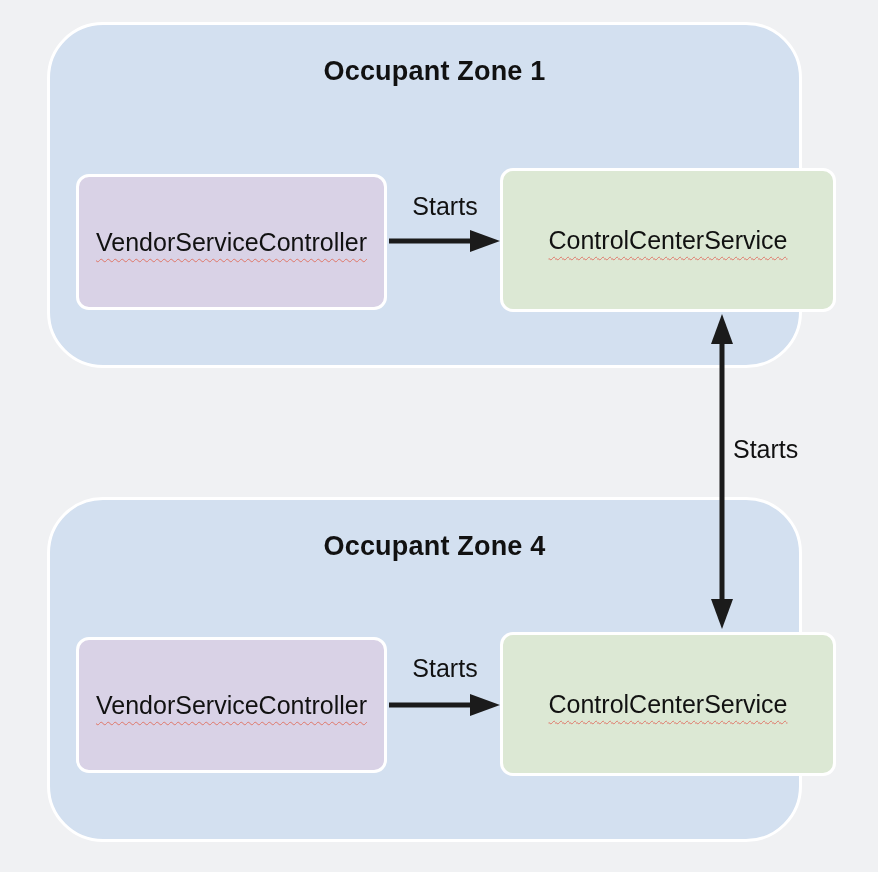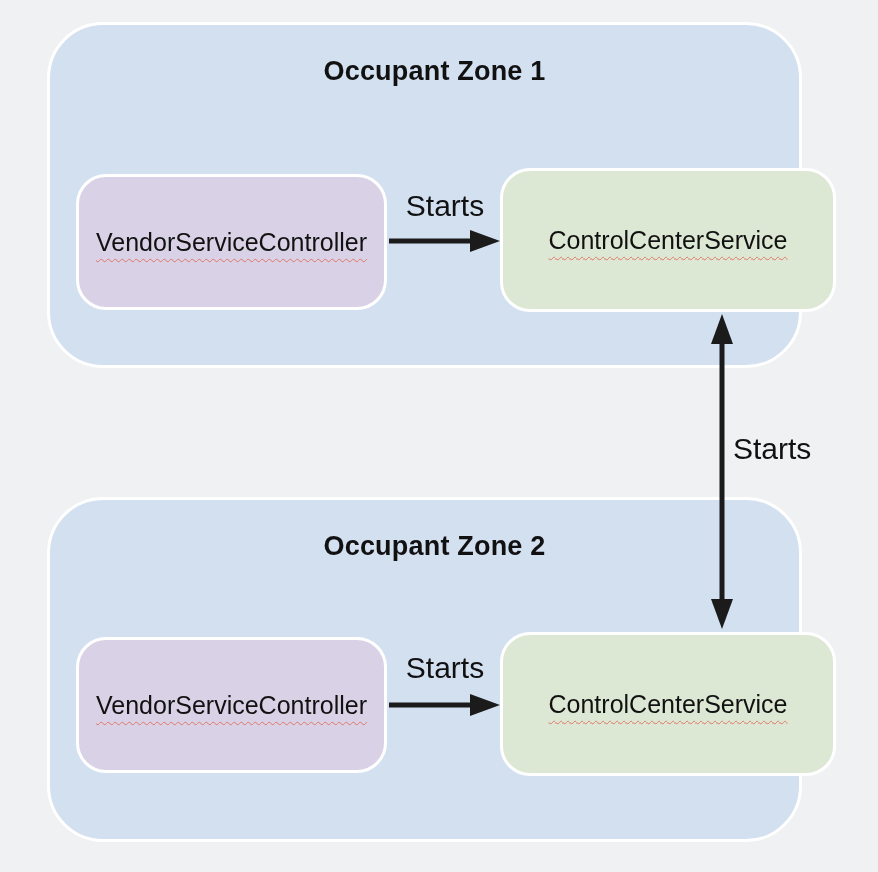--- a/index.html
+++ b/index.html
@@ -44,21 +44,21 @@
     font-size:27px;
     line-height:32px;
     font-weight:700;
     color:var(--text);
     letter-spacing:0.2px;
   }
   .node{
     position:absolute;
     box-sizing:border-box;
     border:3px solid var(--node-border);
-    border-radius:30px;
+    border-radius:13px;
     display:flex;
     align-items:center;
     justify-content:center;
   }
   .node.vendor{
     width:311px;
     height:136px;
     background:var(--vendor-fill);
   }
   .node.control{
@@ -72,21 +72,21 @@
     white-space:nowrap;
     color:var(--text);
     text-decoration-line:underline;
     text-decoration-style:wavy;
     text-decoration-color:var(--spellcheck);
     text-decoration-thickness:1px;
     text-underline-offset:7px;
   }
   .edge-label{
     position:absolute;
-    font-size:30px;
+    font-size:25px;
     line-height:30px;
     white-space:nowrap;
     color:var(--text);
   }
   .edge-label.centered{ text-align:center; }
   svg.arrows{
     position:absolute;
     inset:0;
     width:878px;
     height:872px;
@@ -109,21 +109,21 @@
     <h2 class="zone-title">Occupant Zone 1</h2>
     <div class="node vendor" style="left:26px; top:149px;">
       <span class="node-label">VendorServiceController</span>
     </div>
     <div class="node control" style="left:450px; top:143px;">
       <span class="node-label">ControlCenterService</span>
     </div>
   </section>
 
   <section class="zone" style="left:47px; top:497px; height:345px;">
-    <h2 class="zone-title">Occupant Zone 2</h2>
+    <h2 class="zone-title">Occupant Zone 4</h2>
     <div class="node vendor" style="left:26px; top:137px;">
       <span class="node-label">VendorServiceController</span>
     </div>
     <div class="node control" style="left:450px; top:132px;">
       <span class="node-label">ControlCenterService</span>
     </div>
   </section>
 
   <svg class="arrows" viewBox="0 0 878 872" xmlns="http://www.w3.org/2000/svg" aria-hidden="true">
     <g>

